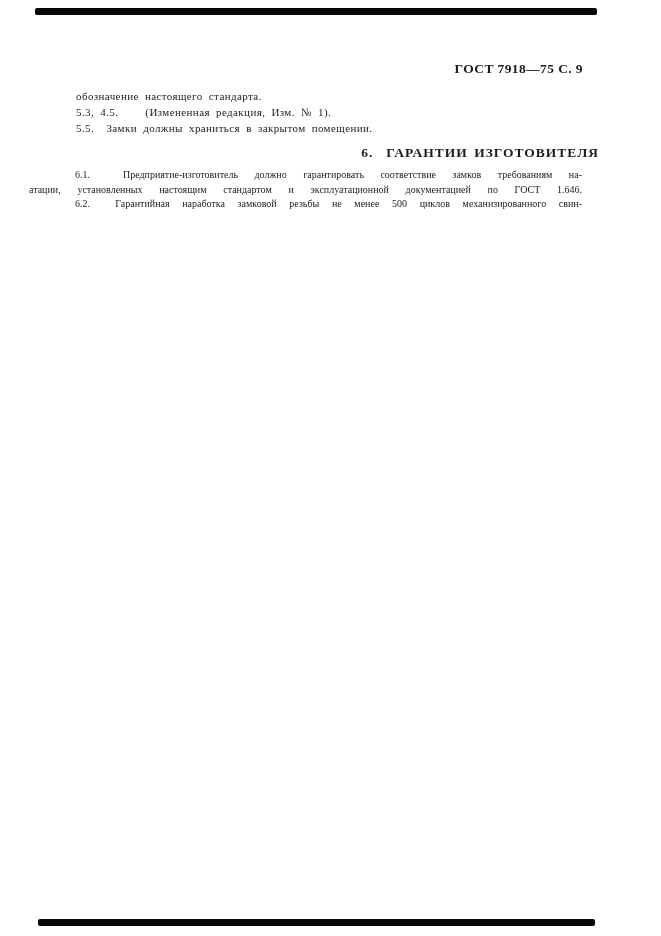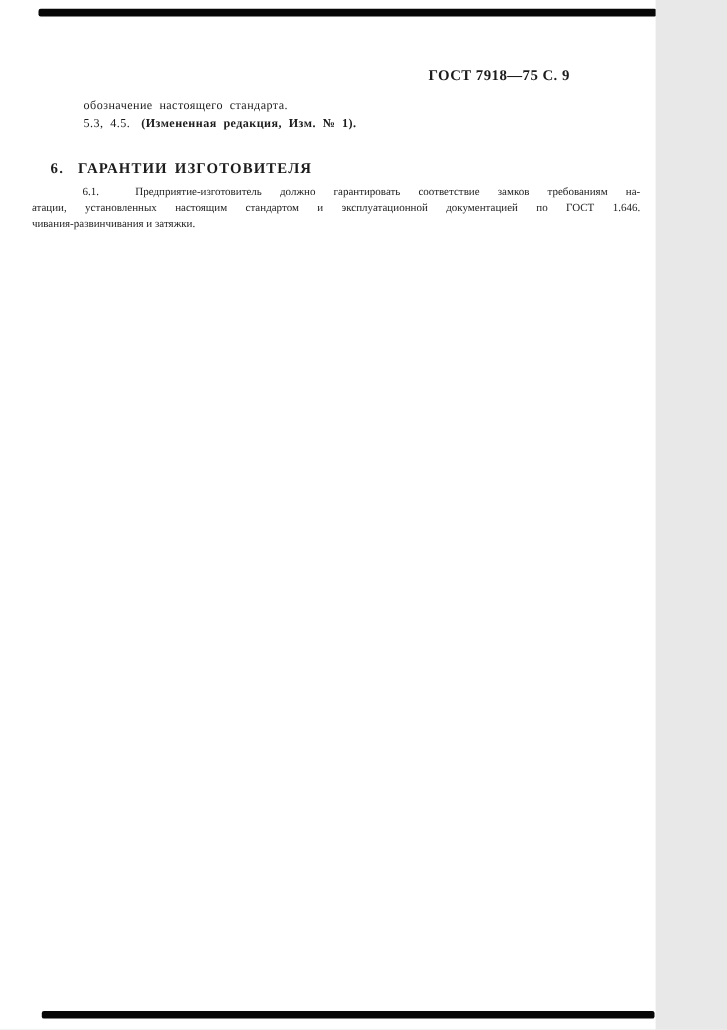--- a/index.html
+++ b/index.html
@@ -1,18 +1,18 @@
 <!DOCTYPE html>
 <html><head>
 <meta charset="utf-8">
 <style>
   html, body { margin: 0; padding: 0; background: #e8e8e8; }
   #page {
     position: relative;
-    width: 596px;
+    width: 661px;
     height: 936px;
     background: #ffffff;
     font-family: "Liberation Serif", "DejaVu Serif", serif;
     color: #1c1c1c;
     overflow: hidden;
   }
   .scan-bar {
     position: absolute;
     background: #070707;
     height: 7px;
@@ -32,29 +32,29 @@
   #intro-block {
     position: absolute;
     left: 76px;
     top: 88px;
     font-size: 11px;
     line-height: 16px;
     letter-spacing: 0.4px;
     word-spacing: 3px;
     white-space: nowrap;
   }
-  #intro-block .bold-part { font-weight: bold; margin-left: 10px; }
+  #intro-block .bold-part { font-weight: normal; margin-left: 27px; }
   #section-heading {
     position: absolute;
     left: 29px;
     top: 145px;
     width: 553px;
     padding-left: 17px;
     box-sizing: content-box;
-    text-align: left;
+    text-align: right;
     font-size: 13.5px;
     font-weight: bold;
     letter-spacing: 1px;
     word-spacing: 2px;
     line-height: 15px;
   }
   #body-block {
     position: absolute;
     left: 29px;
     top: 168px;
@@ -75,25 +75,26 @@
 
 <div id="page">
 
   <div id="top-bar" class="scan-bar"></div>
 
   <div id="page-header">ГОСТ 7918—75 С. 9</div>
 
   <div id="intro-block">
     <div class="intro-line">обозначение настоящего стандарта.</div>
     <div class="intro-line"><span>5.3, 4.5.</span><span class="bold-part">(Измененная редакция, Изм. № 1).</span></div>
+    <div class="intro-line">5.5.&nbsp; Замки должны храниться в закрытом помещении.</div>
   </div>
 
   <div id="section-heading">6.&nbsp; ГАРАНТИИ ИЗГОТОВИТЕЛЯ</div>
 
   <div id="body-block">
     <div class="body-line indent">6.1.&nbsp; Предприятие-изготовитель должно гарантировать соответствие замков требованиям на-</div>
     <div class="body-line">атации, установленных настоящим стандартом и эксплуатационной документацией по ГОСТ 1.646.</div>
-    <div class="body-line last">чивания-развинчивания и затяжки.</div>
+    <div class="body-line indent">6.2.&nbsp; Гарантийная наработка замковой резьбы не менее 500 циклов механизированного свин-</div>
   </div>
 
   <div id="bottom-bar" class="scan-bar"></div>
 
 </div>
 
 </body></html>

